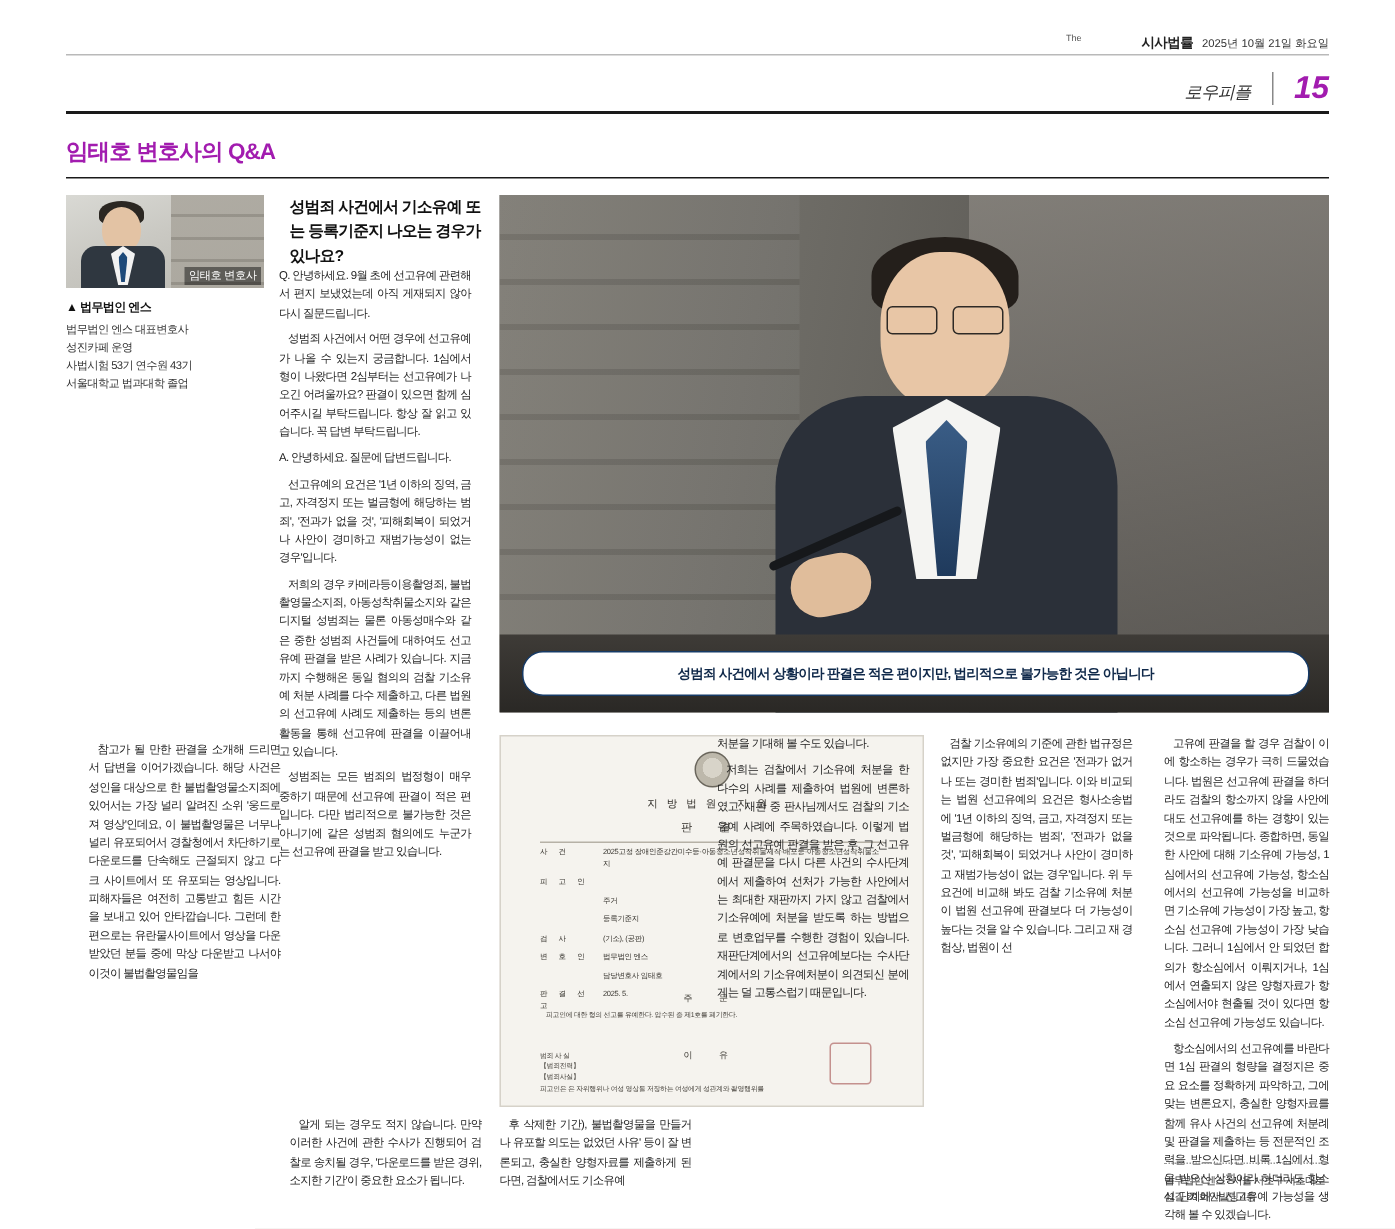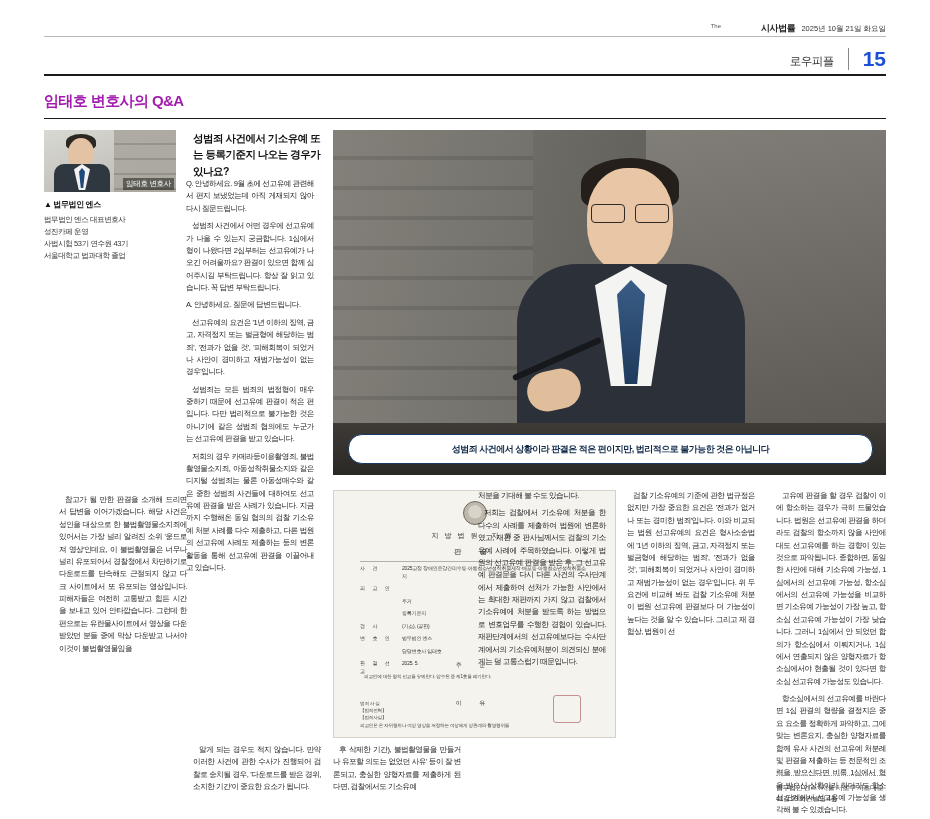--- a/index.html
+++ b/index.html
@@ -58,20 +58,21 @@
     position: absolute;
     left: 44px;
     right: 44px;
     top: 40px;
     height: 32px;
     display: flex;
     align-items: flex-end;
     justify-content: flex-end;
     gap: 10px;
     padding-bottom: 2px;
+    font-style: italic;
   }
   .section-kr {
     font-size: 11.5px;
     color: #333;
     letter-spacing: -0.5px;
     padding-bottom: 3px;
   }
   .section-en {
     font-size: 23px;
     letter-spacing: 0.5px;
@@ -80,21 +81,21 @@
   }
   .section-divider {
     width: 1px;
     height: 22px;
     background: #888;
     margin: 0 4px 2px 4px;
   }
   .page-number {
     font-size: 21px;
     font-weight: bold;
-    color: #1d4ed8;
+    color: #a21caf;
     padding-bottom: 1px;
   }
   .rule-under-header {
     position: absolute;
     left: 44px;
     right: 44px;
     top: 74px;
     height: 2px;
     background: #1a1a1a;
   }
@@ -548,22 +549,22 @@
     </div>
   </div>
 
   <div class="q-heading">성범죄 사건에서 기소유예 또는 등록기준지 나오는 경우가 있나요?</div>
 
   <div class="col-left">
     <p class="first">Q. 안녕하세요. 9월 초에 선고유예 관련해서 편지 보냈었는데 아직 게재되지 않아 다시 질문드립니다.</p>
     <p>성범죄 사건에서 어떤 경우에 선고유예가 나올 수 있는지 궁금합니다. 1심에서 형이 나왔다면 2심부터는 선고유예가 나오긴 어려울까요? 판결이 있으면 함께 심어주시길 부탁드립니다. 항상 잘 읽고 있습니다. 꼭 답변 부탁드립니다.</p>
     <p class="first">A. 안녕하세요. 질문에 답변드립니다.</p>
     <p>선고유예의 요건은 '1년 이하의 징역, 금고, 자격정지 또는 벌금형에 해당하는 범죄', '전과가 없을 것', '피해회복이 되었거나 사안이 경미하고 재범가능성이 없는 경우'입니다.</p>
+    <p>저희의 경우 카메라등이용촬영죄, 불법촬영물소지죄, 아동성착취물소지와 같은 디지털 성범죄는 물론 아동성매수와 같은 중한 성범죄 사건들에 대하여도 선고유예 판결을 받은 사례가 있습니다. 지금까지 수행해온 동일 혐의의 검찰 기소유예 처분 사례를 다수 제출하고, 다른 법원의 선고유예 사례도 제출하는 등의 변론활동을 통해 선고유예 판결을 이끌어내고 있습니다.</p>
     <p>성범죄는 모든 범죄의 법정형이 매우 중하기 때문에 선고유예 판결이 적은 편입니다. 다만 법리적으로 불가능한 것은 아니기에 같은 성범죄 혐의에도 누군가는 선고유예 판결을 받고 있습니다.</p>
-    <p>저희의 경우 카메라등이용촬영죄, 불법촬영물소지죄, 아동성착취물소지와 같은 디지털 성범죄는 물론 아동성매수와 같은 중한 성범죄 사건들에 대하여도 선고유예 판결을 받은 사례가 있습니다. 지금까지 수행해온 동일 혐의의 검찰 기소유예 처분 사례를 다수 제출하고, 다른 법원의 선고유예 사례도 제출하는 등의 변론활동을 통해 선고유예 판결을 이끌어내고 있습니다.</p>
   </div>
 
   <div class="col col-a">
     <p>참고가 될 만한 판결을 소개해 드리면서 답변을 이어가겠습니다. 해당 사건은 성인을 대상으로 한 불법촬영물소지죄에 있어서는 가장 널리 알려진 소위 '웅드로져 영상'인데요, 이 불법촬영물은 너무나 널리 유포되어서 경찰청에서 차단하기로 다운로드를 단속해도 근절되지 않고 다크 사이트에서 또 유포되는 영상입니다. 피해자들은 여전히 고통받고 힘든 시간을 보내고 있어 안타깝습니다. 그런데 한편으로는 유란물사이트에서 영상을 다운 받았던 분들 중에 막상 다운받고 나서야 이것이 불법촬영물임을</p>
   </div>
 
   <div class="hero-photo">
     <div class="hero-bg"></div>
     <div class="hero-wall"></div>
     <div class="hero-person">

